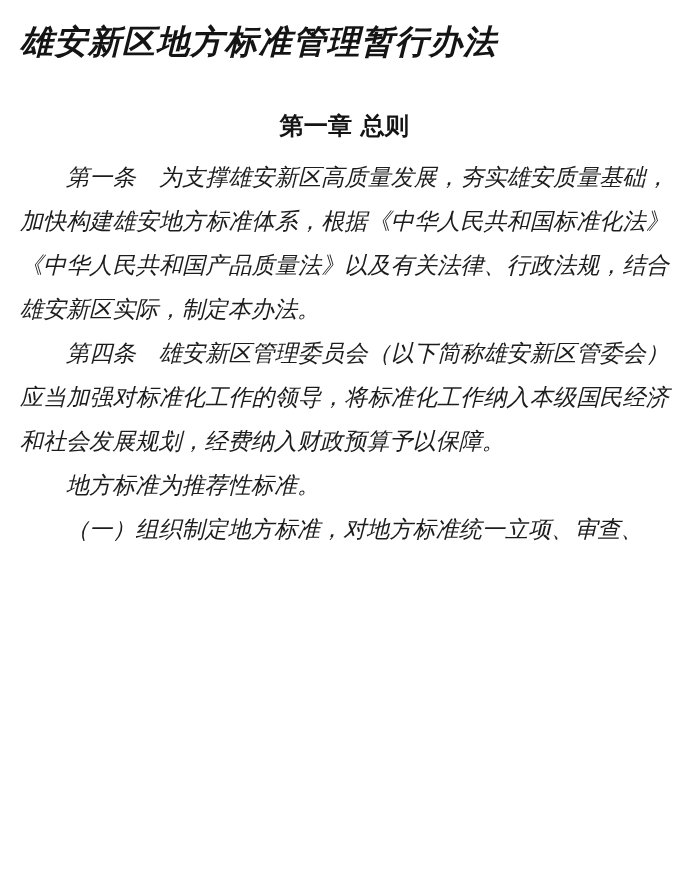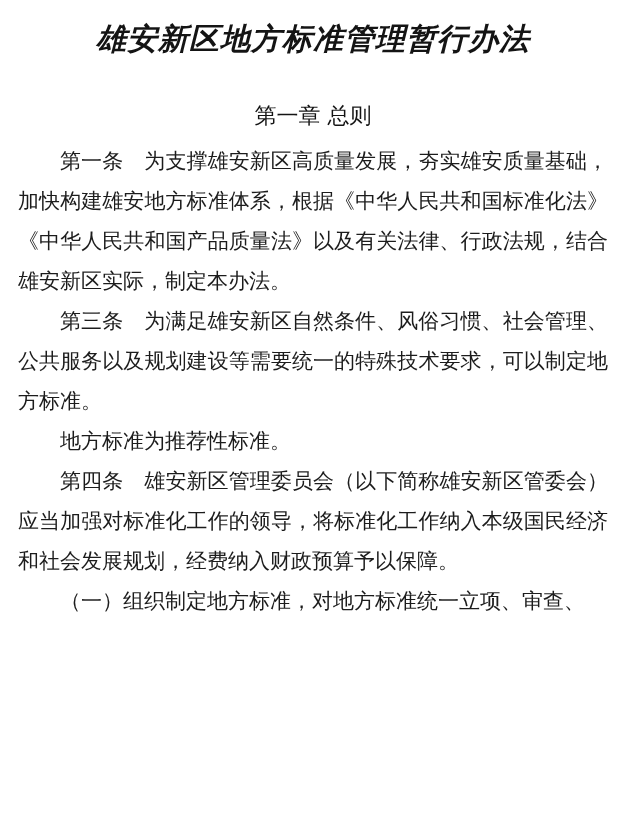--- a/index.html
+++ b/index.html
@@ -16,58 +16,58 @@
     overflow: hidden;
     padding: 0 18px;
   }
   .doc-title {
     margin: 0;
     padding-top: 21px;
     font-family: "DejaVu Serif", "Liberation Serif", serif;
     font-size: 30px;
     font-weight: bold;
     font-style: italic; 
-    text-align: center;
+    text-align: left;
     color: #141414;
     letter-spacing: 1px;
     line-height: 35px;
     white-space: nowrap;
   }
   .chapter-heading {
     margin: 47px 0 0 0;
     font-family: "DejaVu Sans", "Liberation Sans", sans-serif;
     font-size: 22px;
-    font-weight: normal;
+    font-weight: bold;
     text-align: center;
     color: #141414;
     line-height: 26px;
   }
   .doc-body {
     margin-top: 12px;
     font-family: "DejaVu Serif", "Liberation Serif", serif;
     font-size: 21px;
     line-height: 40px;
     color: #1c1c1c;
     text-align: justify;
     text-justify: inter-ideograph;
   }
   .para {
     margin: 0;
     padding: 0;
     text-indent: 2em;
+    font-style: italic;
   }
 </style>
 </head>
 <body>
 
 <div class="page">
   <h1 class="doc-title">雄安新区地方标准管理暂行办法</h1>
 
   <h2 class="chapter-heading">第一章 总则</h2>
 
   <div class="doc-body">
     <p class="para">第一条　为支撑雄安新区高质量发展，夯实雄安质量基础，加快构建雄安地方标准体系，根据《中华人民共和国标准化法》《中华人民共和国产品质量法》以及有关法律、行政法规，结合雄安新区实际，制定本办法。</p>
-    <p class="para">第三条　为满足雄安新区自然条件、风俗习惯、社会管理、公共服务以及规划建设等需要统一的特殊技术要求，可以制定地方标准。</p>
+    <p class="para">第四条　雄安新区管理委员会（以下简称雄安新区管委会）应当加强对标准化工作的领导，将标准化工作纳入本级国民经济和社会发展规划，经费纳入财政预算予以保障。</p>
     <p class="para">地方标准为推荐性标准。</p>
-    <p class="para">第四条　雄安新区管理委员会（以下简称雄安新区管委会）应当加强对标准化工作的领导，将标准化工作纳入本级国民经济和社会发展规划，经费纳入财政预算予以保障。</p>
     <p class="para">（一）组织制定地方标准，对地方标准统一立项、审查、</p>
   </div>
 </div>
 
 </body></html>

